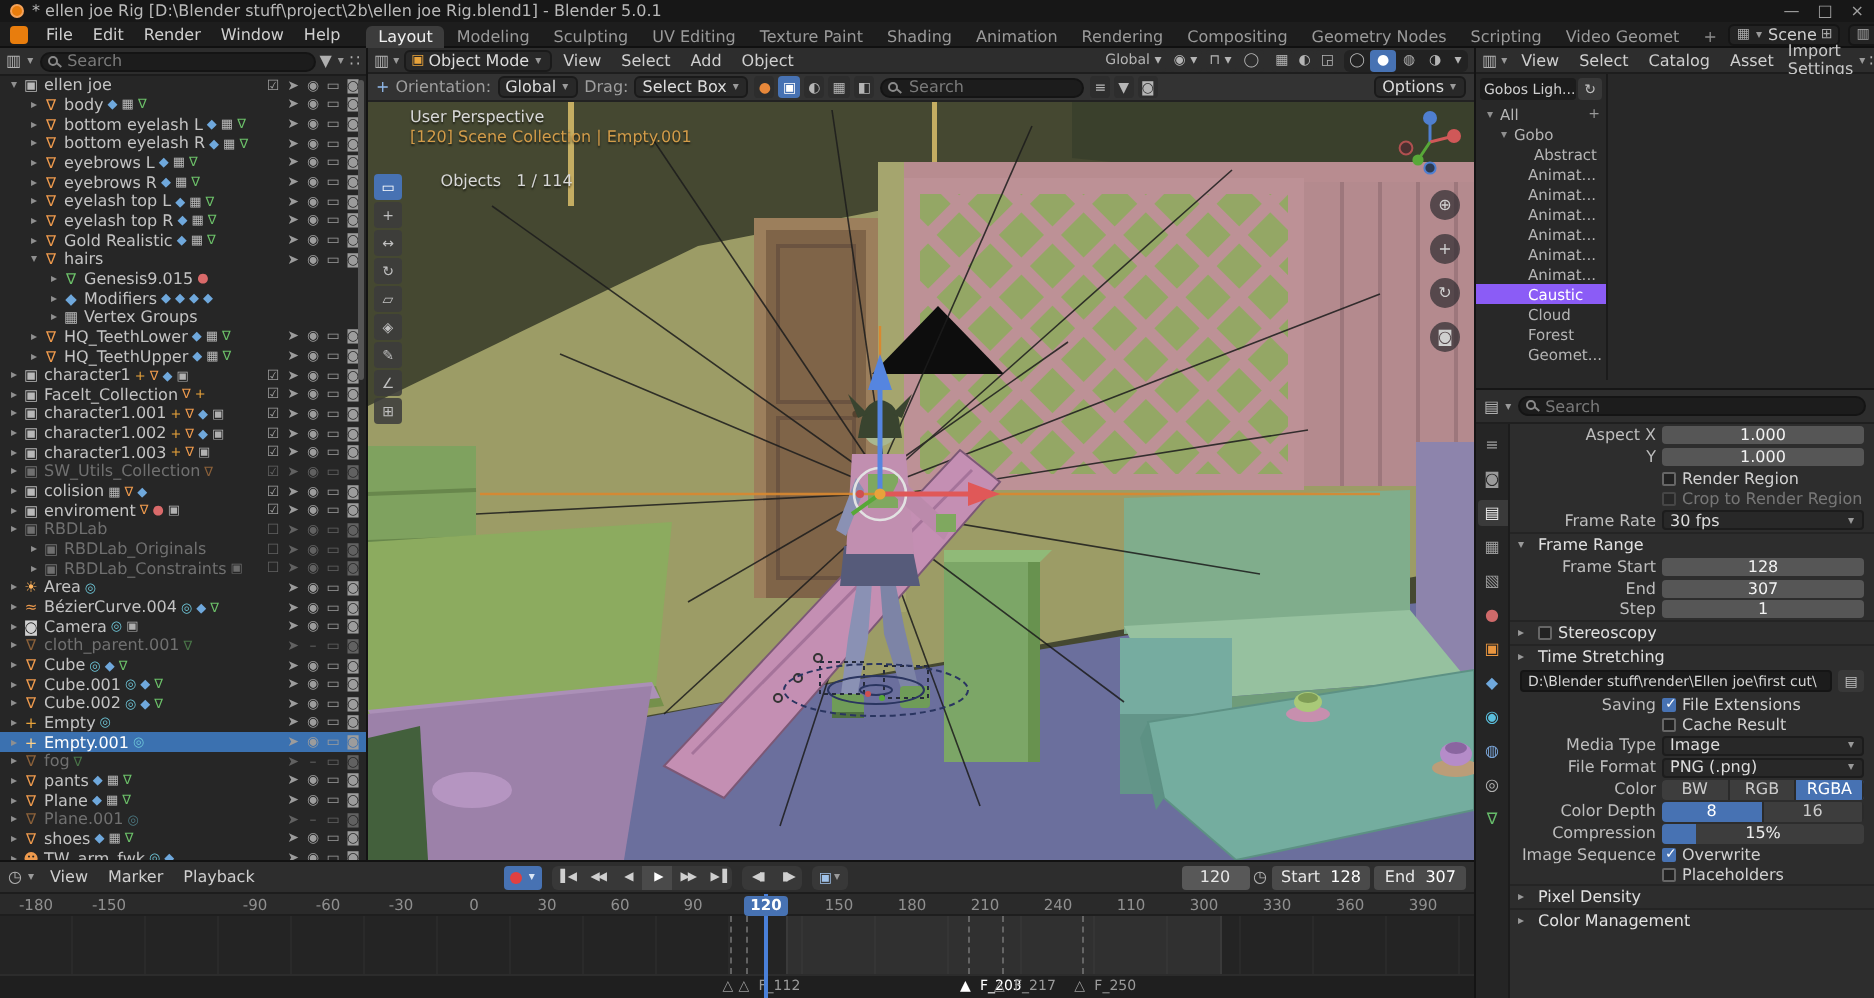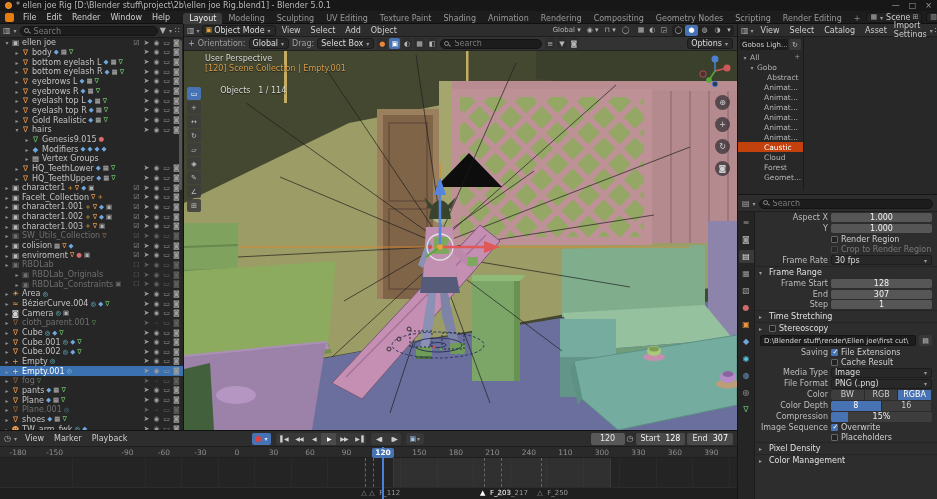--- a/index.html
+++ b/index.html
@@ -68,21 +68,21 @@
   #axisgizmo{position:absolute;right:4px;top:2px;z-index:4;}
   
   .rcol{position:absolute;left:737px;top:24px;width:200px;height:475px;background:#2a2a2a;border-left:1px solid #141414;}
   .ab-h{height:13px;background:#2d2d2d;border-bottom:1px solid #1d1d1d;display:flex;align-items:center;font-size:8px;padding:0 3px;gap:1px;}
   .ab-body{position:relative;height:158px;background:#282828;border-bottom:1px solid #161616;overflow:hidden;}
   .cat{position:absolute;left:0;top:0;bottom:4px;width:66px;background:#282828;border-right:1px solid #1b1b1b;}
   .libdd{display:flex;align-items:center;background:#1c1c1c;border-radius:2px;height:11px;margin:2px 1px 2px 2px;padding:0 2px;font-size:7px;color:#cfcfcf;flex:1;white-space:nowrap;overflow:hidden;}
   .librow{display:flex;align-items:center;}
   .rfr{width:12px;height:11px;background:#383838;border-radius:2px;margin-right:2px;font-size:7px;color:#c0c0c0;display:flex;align-items:center;justify-content:center;flex:none;}
   .crow{height:10px;display:flex;align-items:center;font-size:7.5px;color:#b5b5b5;white-space:nowrap;overflow:hidden;}
-  .crow.sel{background:#c2410c;color:#fff;align-items:center;}
+  .crow.sel{background:#8b5cf6;color:#fff;align-items:center;}
   .clab{margin-left:1px;}
   .cplus{margin-left:auto;padding-right:3px;color:#999;font-size:7px;}
   #thumbs{position:absolute;left:66px;top:0;right:0;bottom:0;}
   .thumb{position:absolute;width:56px;height:47px;border-radius:2px;}
   .tflag{position:absolute;left:2px;bottom:2px;width:5px;height:5px;background:#d8d8d8;border-radius:1px;opacity:.85;}
   .tlab{position:absolute;width:56px;text-align:center;font-size:7.5px;color:#bdbdbd;}
   .p1{background-color:#050505;background-image:radial-gradient(circle at 3px 4px,rgba(235,235,235,.95) 1.2px,transparent 2.4px),radial-gradient(circle at 8px 2px,rgba(180,180,180,.8) 1px,transparent 2px),radial-gradient(circle at 5px 9px,rgba(130,130,130,.6) 1.6px,transparent 3px);background-size:11px 12px,9px 10px,14px 13px;}
   .p2{background-color:#060606;background-image:radial-gradient(circle at 4px 3px,rgba(245,245,245,.95) 1.3px,transparent 2.5px),radial-gradient(circle at 9px 7px,rgba(200,200,200,.85) 1.1px,transparent 2.2px),radial-gradient(circle at 2px 8px,rgba(140,140,140,.6) 1.5px,transparent 2.8px);background-size:10px 11px,12px 9px,15px 14px;}
   .p3{background-color:#0a0a0a;background-image:radial-gradient(circle at 5px 5px,rgba(250,250,250,.95) 2.4px,transparent 4.2px),radial-gradient(circle at 12px 10px,rgba(190,190,190,.8) 2px,transparent 3.8px);background-size:15px 14px,17px 16px;}
   .p4{background-color:#030303;background-image:radial-gradient(circle at 2px 2px,rgba(210,210,210,.8) .7px,transparent 1.4px),radial-gradient(circle at 5px 4px,rgba(140,140,140,.6) .7px,transparent 1.4px);background-size:6px 6px,7px 8px;}
@@ -167,21 +167,21 @@
       <span class="ws">Modeling</span>
       <span class="ws">Sculpting</span>
       <span class="ws">UV Editing</span>
       <span class="ws">Texture Paint</span>
       <span class="ws">Shading</span>
       <span class="ws">Animation</span>
       <span class="ws">Rendering</span>
       <span class="ws">Compositing</span>
       <span class="ws">Geometry Nodes</span>
       <span class="ws">Scripting</span>
-      <span class="ws">Render Editing</span>
+      <span class="ws">Video Geomet</span>
       <span class="ws add">+</span>
     </span>
   <span class="tb-right">
     <span class="pill">
       <span class="pic">▦</span>
       <span class="car">▾</span>
       <span>Scene</span>
       <span class="pic">⊞</span>
     </span>
     <span class="pill">
@@ -1153,26 +1153,26 @@
       <div class="prow" style="height:10px">
           <span class="plab">End</span>
           <span class="num">307</span>
         </div>
       <div class="prow">
           <span class="plab">Step</span>
           <span class="num">1</span>
         </div>
       <div class="phead">
           <span class="pcar">▸</span>
-          <span>Time Stretching</span>
+          <span class="cb"></span>
+          <span>Stereoscopy</span>
         </div>
       <div class="phead">
           <span class="pcar">▸</span>
-          <span class="cb"></span>
-          <span>Stereoscopy</span>
+          <span>Time Stretching</span>
         </div>
       <div class="prow" style="height:13px">
           <span class="pathf">D:\Blender stuff\render\Ellen joe\first cut\</span>
           <span class="fbtn">▤</span>
         </div>
       <div class="prow" style="height:10px">
           <span class="plab">Saving</span>
           <span class="cb on"></span>
           <span class="cbl">File Extensions</span>
         </div>

